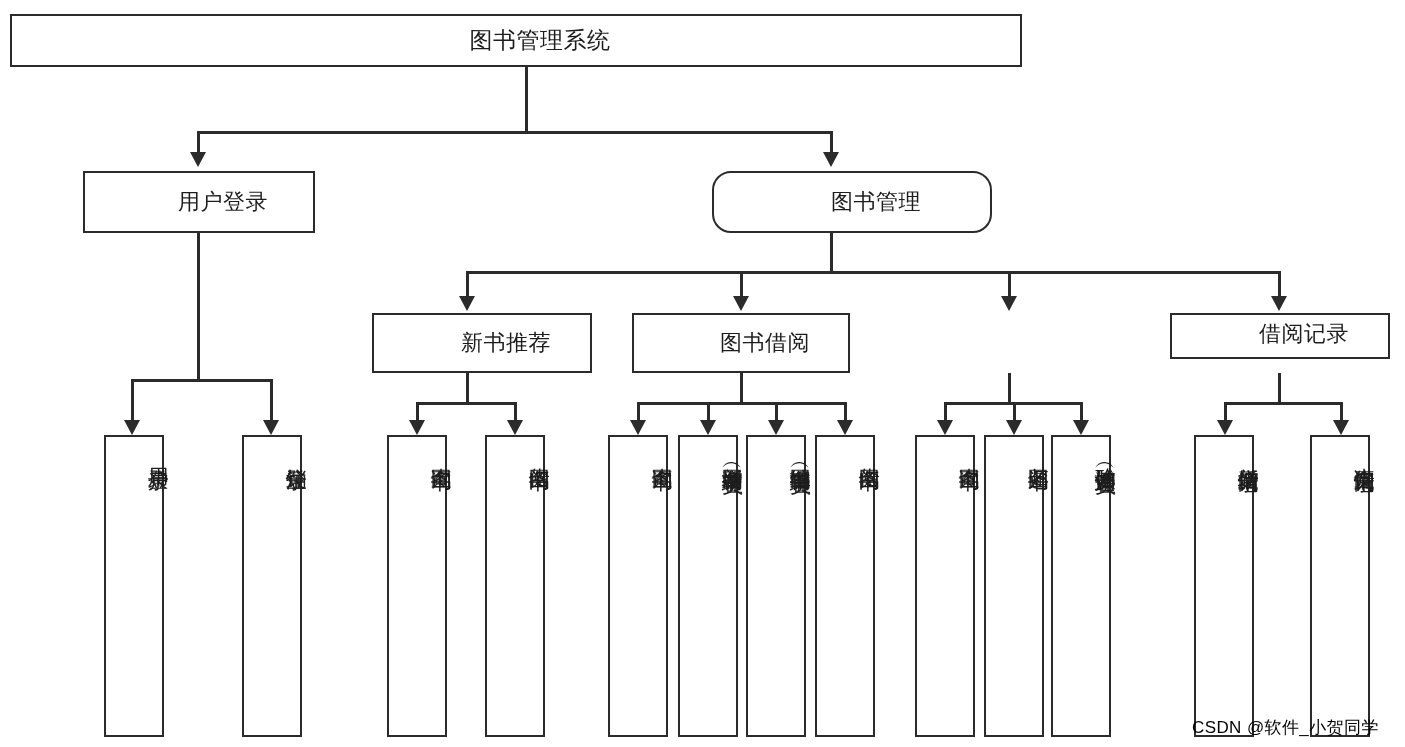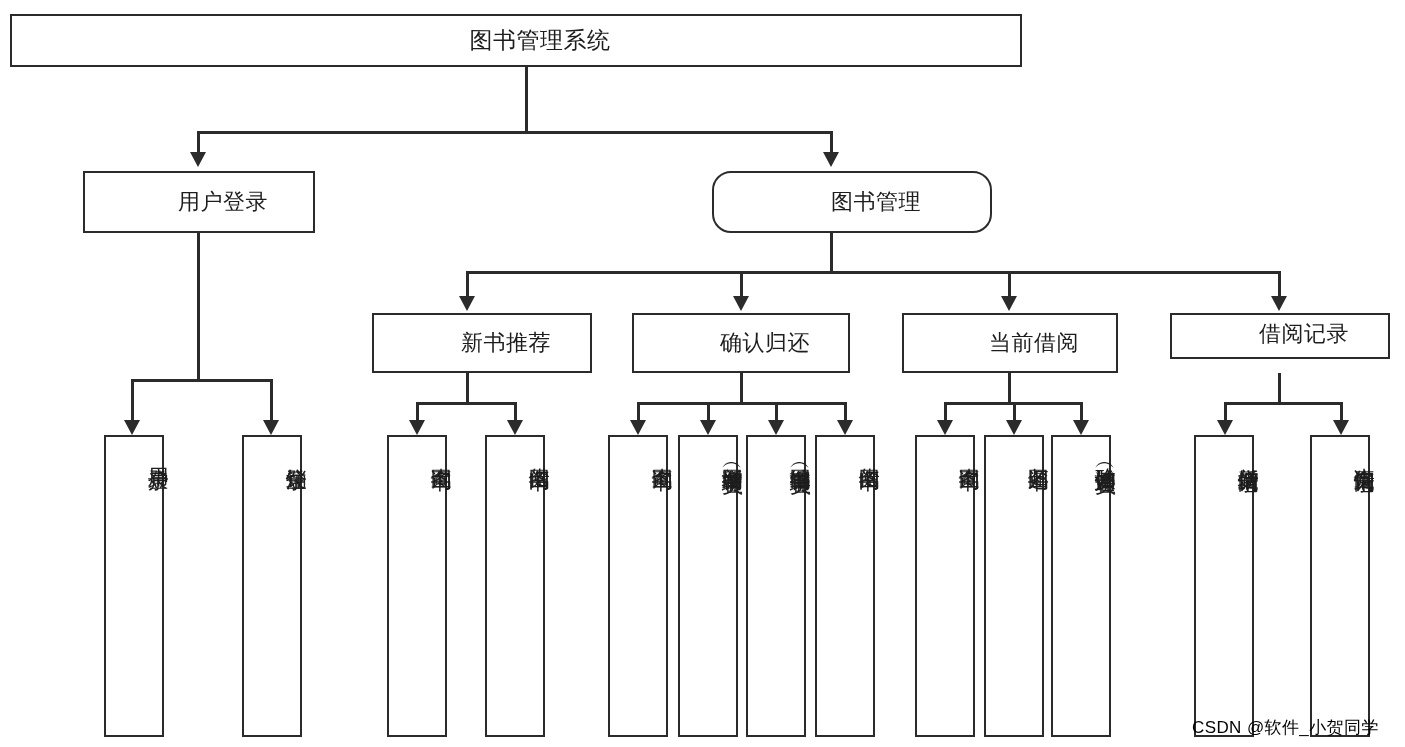--- a/index.html
+++ b/index.html
@@ -76,24 +76,21 @@
   <div class="arrow" style="left:733px;top:296px;"></div>
   <div class="ln v" style="left:1008px;top:271px;height:26px;"></div>
   <div class="arrow" style="left:1001px;top:296px;"></div>
   <div class="ln v" style="left:1278px;top:271px;height:26px;"></div>
   <div class="arrow" style="left:1271px;top:296px;"></div>
 
   <div class="node lvl3" style="left:358px;top:313px;width:220px;height:60px;margin-left:14px;">
     <span class="lbl">新书推荐</span>
   </div>
   <div class="node lvl3" style="left:632px;top:313px;width:218px;height:60px;">
-    <span class="lbl">确认归还</span>
-  </div>
-  <div class="node lvl3" style="left:902px;top:313px;width:216px;height:60px;">
-    <span class="lbl">当前借阅</span>
+    <span class="lbl">图书借阅</span>
   </div>
   <div class="node lvl3" style="left:1170px;top:313px;width:220px;height:46px;font-family:Liberation Mono, monospace;">
     <span class="lbl">借阅记录</span>
   </div>
 
   <div class="ln v" style="left:466px;top:373px;height:31px;"></div>
   <div class="ln h" style="left:416px;top:402px;width:98px;"></div>
   <div class="ln v" style="left:416px;top:402px;height:20px;"></div>
   <div class="arrow" style="left:409px;top:420px;"></div>
   <div class="ln v" style="left:514px;top:402px;height:20px;"></div>

